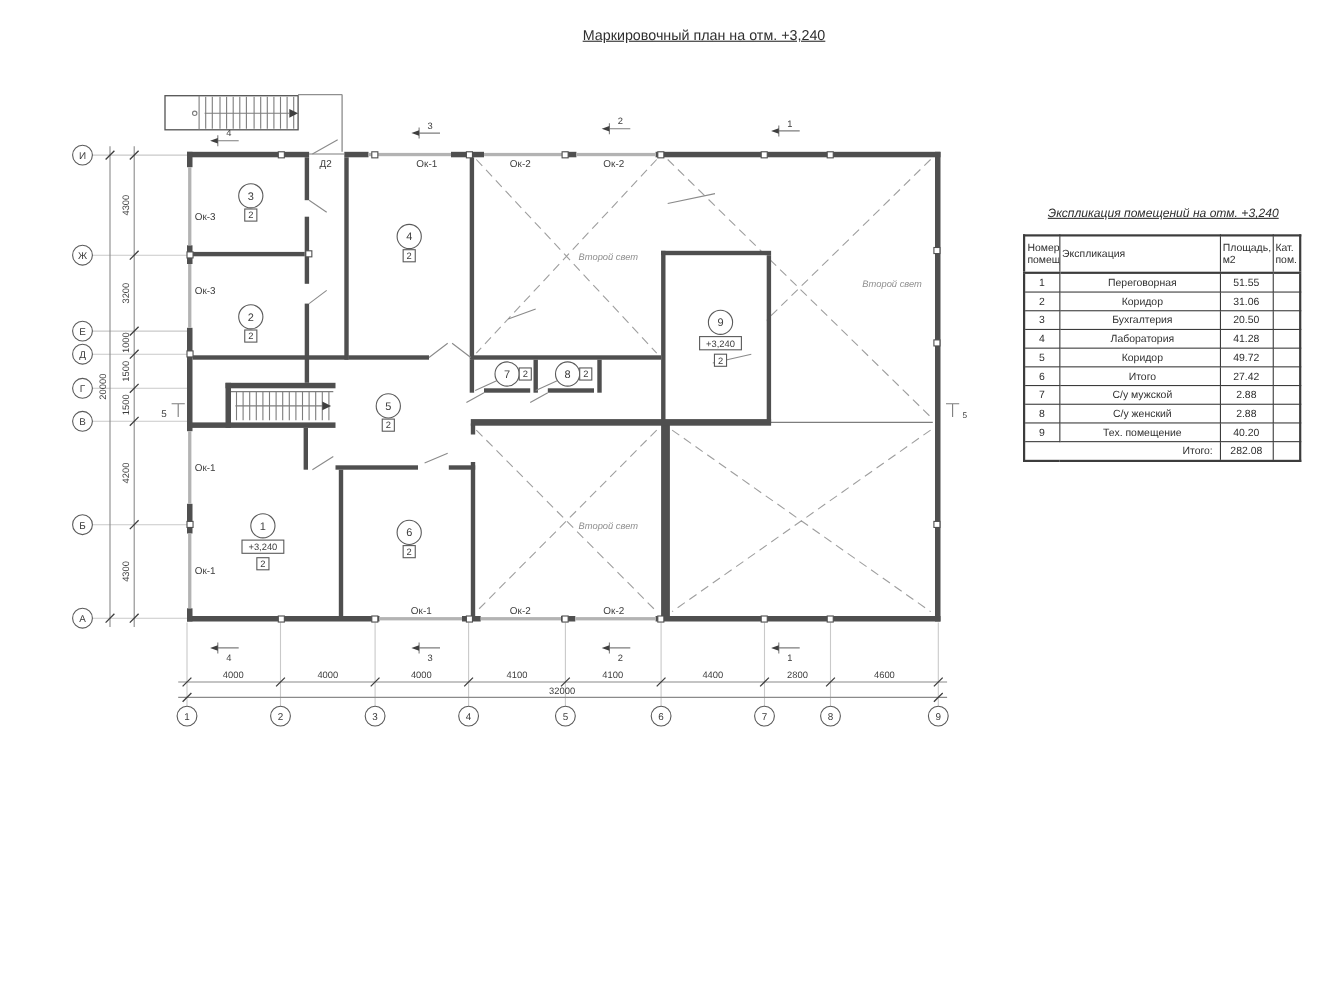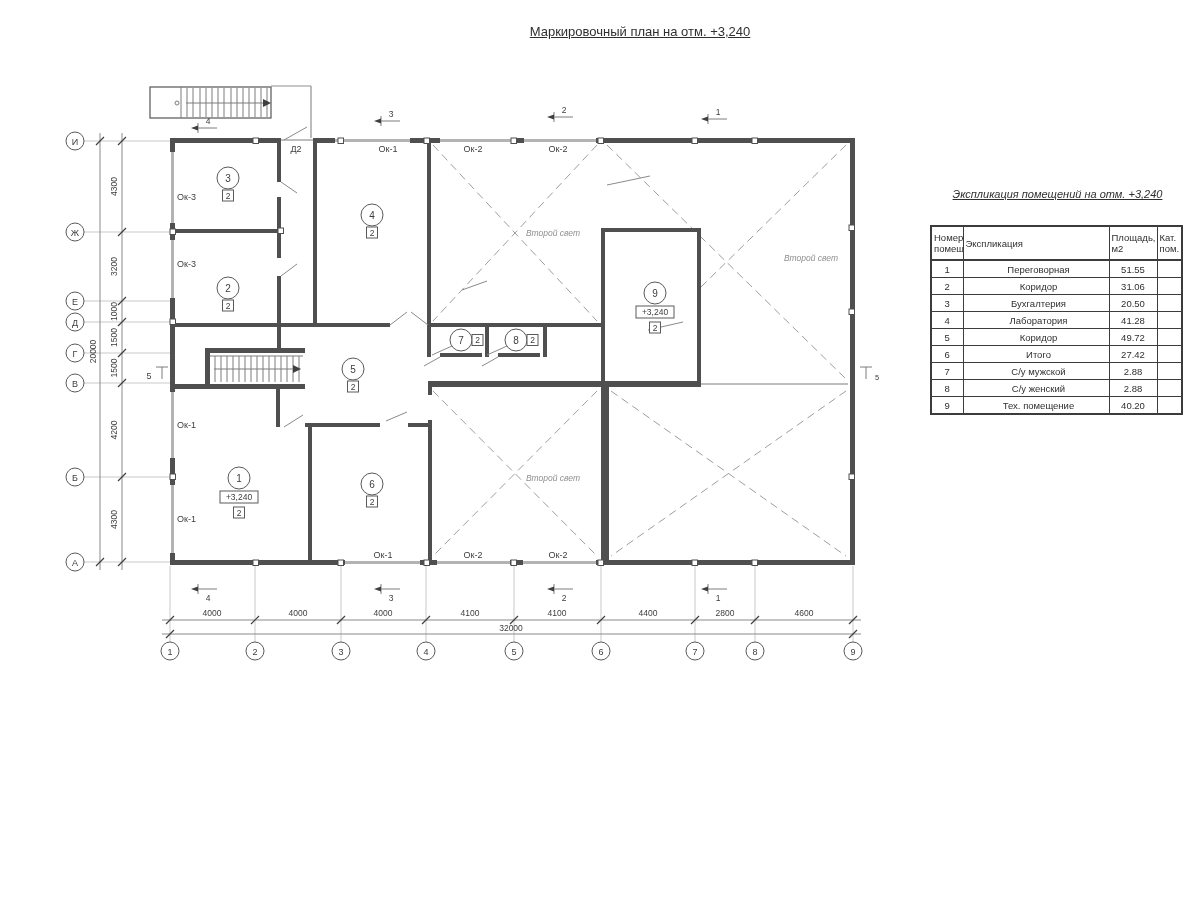--- a/index.html
+++ b/index.html
@@ -22,21 +22,21 @@
   .box{fill:#fff;stroke:#5a5a5a;stroke-width:1}
   .arr{fill:#3f3f3f}
   .t7{font-size:7.5px}.t8{font-size:8.5px}.t9{font-size:9px}.t10{font-size:10px}
   .ital{font-style:italic}
   .gray{fill:#8f8f8f}
   
   .main-title{left:440px;top:24px;width:400px;text-align:center;font-size:13px;color:#2f2f2f}
   .main-title span{text-decoration:underline}
   
   .expl{left:930px;top:188px;width:255px}
-  .expl-title{text-align:center;font-size:11px;font-style:italic;color:#2f2f2f;margin-bottom:25px}
+  .expl-title{text-align:center;font-size:11px;font-style:italic;color:#2f2f2f;margin-bottom:13px}
   .expl-title span{text-decoration:underline}
   table{border-collapse:collapse;border:2px solid #3c3c3c;width:251px;table-layout:fixed}
   th,td{border:1px solid #3c3c3c;font-size:9.5px;font-weight:normal;color:#2f2f2f;padding:1px 2px;overflow:hidden}
   th{white-space:pre-line;text-align:left;height:30px;border-bottom:2px solid #3c3c3c}
   td{height:14px}
   td.c{text-align:center}
   td.n{text-align:center;padding-left:7px}
   td.r{text-align:right;padding-right:6px}
 </style>
 </head>
@@ -449,15 +449,20 @@
           <td class="n">С/у женский</td>
           <td class="c">2.88</td>
           <td></td>
         </tr>
       <tr>
           <td class="c">9</td>
           <td class="n">Тех. помещение</td>
           <td class="c">40.20</td>
           <td></td>
         </tr>
+      <tr>
+        <td colspan="2" class="r">Итого:</td>
+        <td class="c">282.08</td>
+        <td></td>
+      </tr>
     </tbody>
   </table>
 </div>
 
 </body></html>

